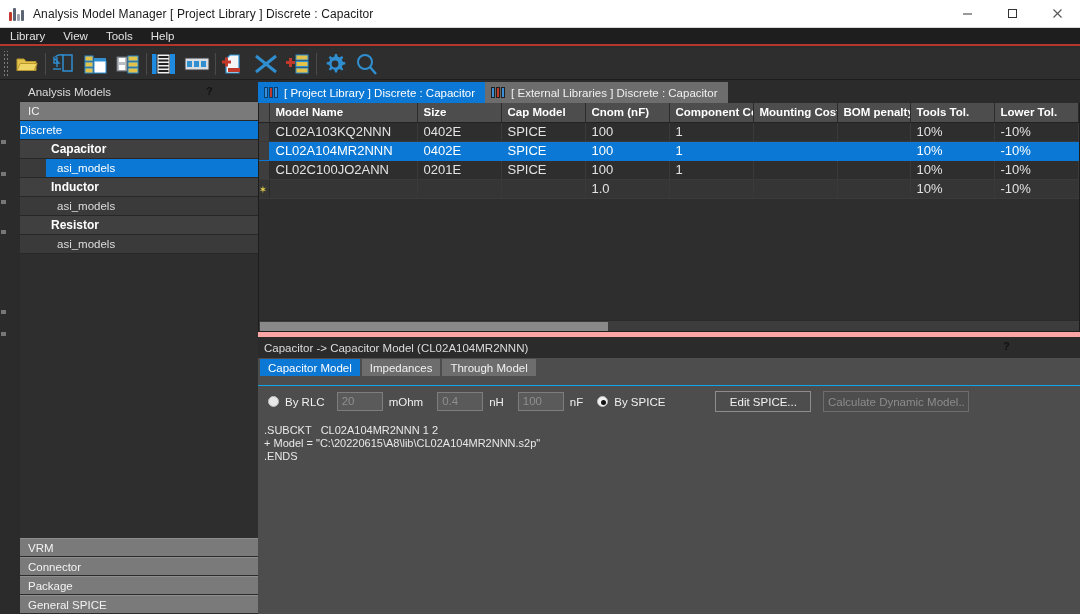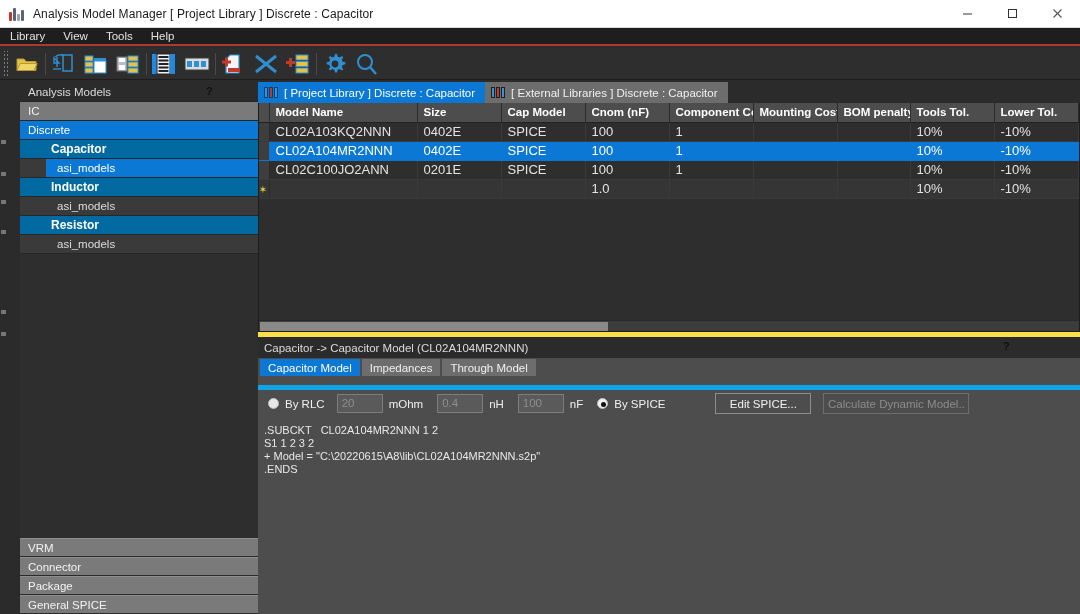--- a/index.html
+++ b/index.html
@@ -100,23 +100,23 @@
   }
   .tree { position: relative; }
   .trow {
     height: 19px; display: flex; align-items: center;
     font-size: 11.5px; color: #e8e8e8; white-space: nowrap;
     border-bottom: 1px solid #272727; position: relative;
   }
   .trow.group {
     background: #7a7a7a; color: #f0f0f0; padding-left: 8px;
   }
-  .trow.selected-blue { background: #0a78d4; color: #ffffff; padding-left: 8px; }
+  .trow.selected-blue { background: #0a78d4; color: #ffffff; padding-left: 0; }
   .trow.cat {
-    background: #0369a1; font-weight: bold; font-size: 12px;
+    background: #404040; font-weight: bold; font-size: 12px;
     padding-left: 31px; color: #ffffff;
   }
   .trow.leaf {
     background: #3a3a3a; padding-left: 37px; color: #dedede;
   }
   .trow.leaf.active { background: #0a78d4; color: #fff; }
   .trow.leaf .gutter {
     position: absolute; left: 0; top: 0; width: 26px; height: 100%;
     background: #3a3a3a;
   }
@@ -127,21 +127,21 @@
   }
   .brow {
     height: 19px; background: #7a7a7a; color: #f2f2f2; font-size: 11.5px;
     display: flex; align-items: center; padding-left: 8px;
     border-bottom: 1px solid #2b2b2b; border-top: 1px solid #8e8e8e;
   }
 
   
   .main {
     position: absolute; left: 258px; top: 82px; width: 822px; height: 532px;
-    background: #fde047;
+    background: #fca5a5;
   }
   .tabstrip {
     height: 21px; display: flex; align-items: flex-end; background: #2b2b2b;
   }
   .tab {
     height: 21px; display: flex; align-items: center; padding: 0 10px 0 6px;
     font-size: 11.5px; white-space: nowrap;
   }
   .tab.active { background: #0a78d4; color: #ffffff; }
   .tab.inactive { background: #6d6d6d; color: #f0f0f0; }
@@ -218,21 +218,21 @@
     padding-left: 2px;
   }
   .subtab {
     height: 17px; display: flex; align-items: center; padding: 0 8px;
     font-size: 11.5px; margin-right: 2px;
   }
   .subtab.active { background: #0a78d4; color: #fff; }
   .subtab.idle { background: #6d6d6d; color: #f0f0f0; }
   .form-pane {
     background: #4d4d4d; height: 32px; display: flex; align-items: center;
-    padding-left: 10px; border-top: 5px solid #0ea5e9;
+    padding-left: 10px; border-top: 1px solid #0ea5e9;
   }
   .radio {
     width: 11px; height: 11px; border-radius: 50%;
     border: 1px solid #bdbdbd; background: #3c3c3c; position: relative;
     flex: none; margin-right: 6px;
   }
   .radio.filled { background: #e8e8e8; }
   .radio.dot { background: #f2f2f2; }
   .radio.dot::after {
     content: ""; position: absolute; left: 2.5px; top: 2.5px;
@@ -620,19 +620,18 @@
 
         <span class="radio dot"></span>
         <span class="rlabel">By SPICE</span>
 
         <span class="btn" style="margin-left:38px;width:96px">Edit SPICE...</span>
         <span class="btn disabled" style="margin-left:12px;width:146px;overflow:hidden">Calculate Dynamic Model..</span>
       </div>
 
       <div class="spice-area">
         <div class="spice-line">.SUBCKT   CL02A104MR2NNN 1 2</div>
-        <div class="spice-line">S1 1 2 3 2</div>
         <div class="spice-line">+ Model = "C:\20220615\A8\lib\CL02A104MR2NNN.s2p"</div>
         <div class="spice-line">.ENDS</div>
       </div>
     </div>
   </div>
 </div>
 
 </body></html>

